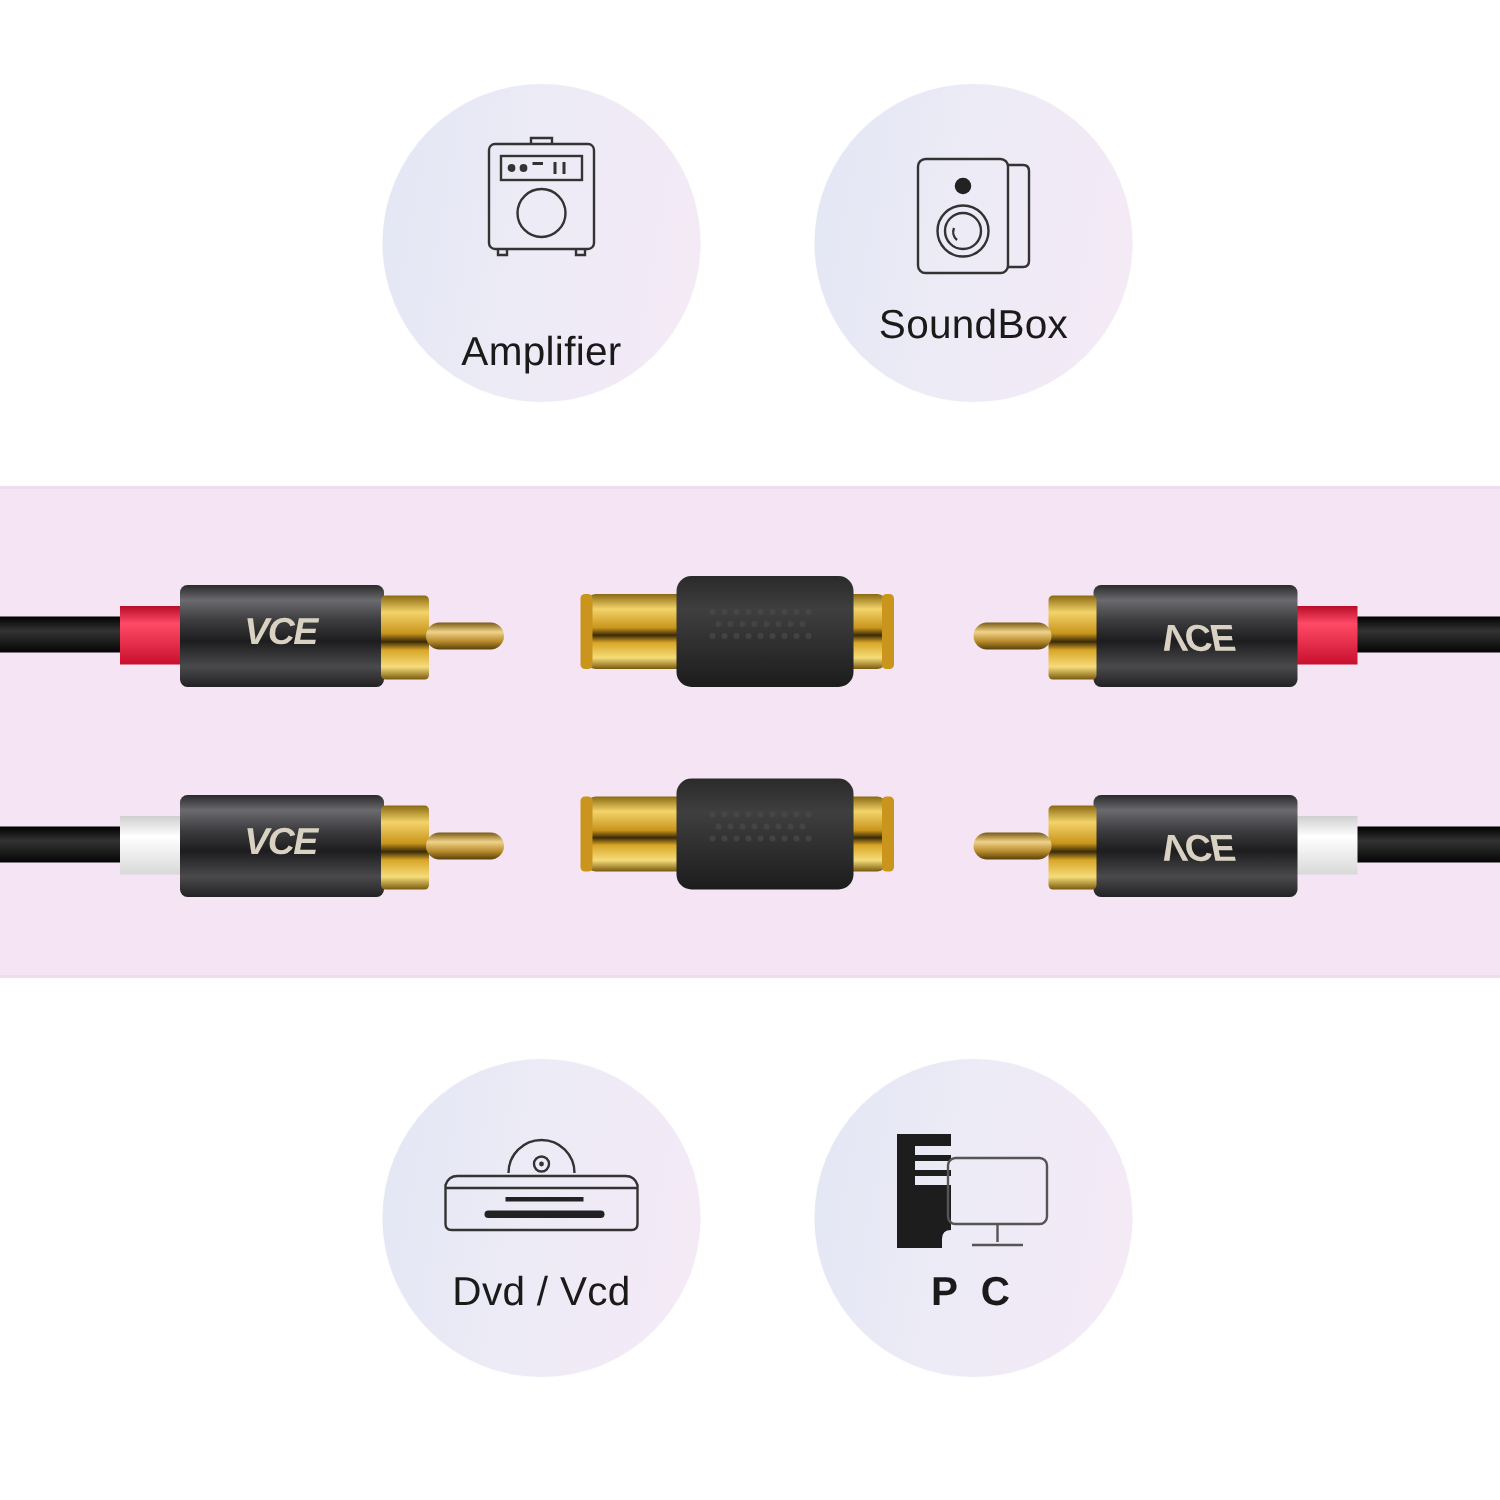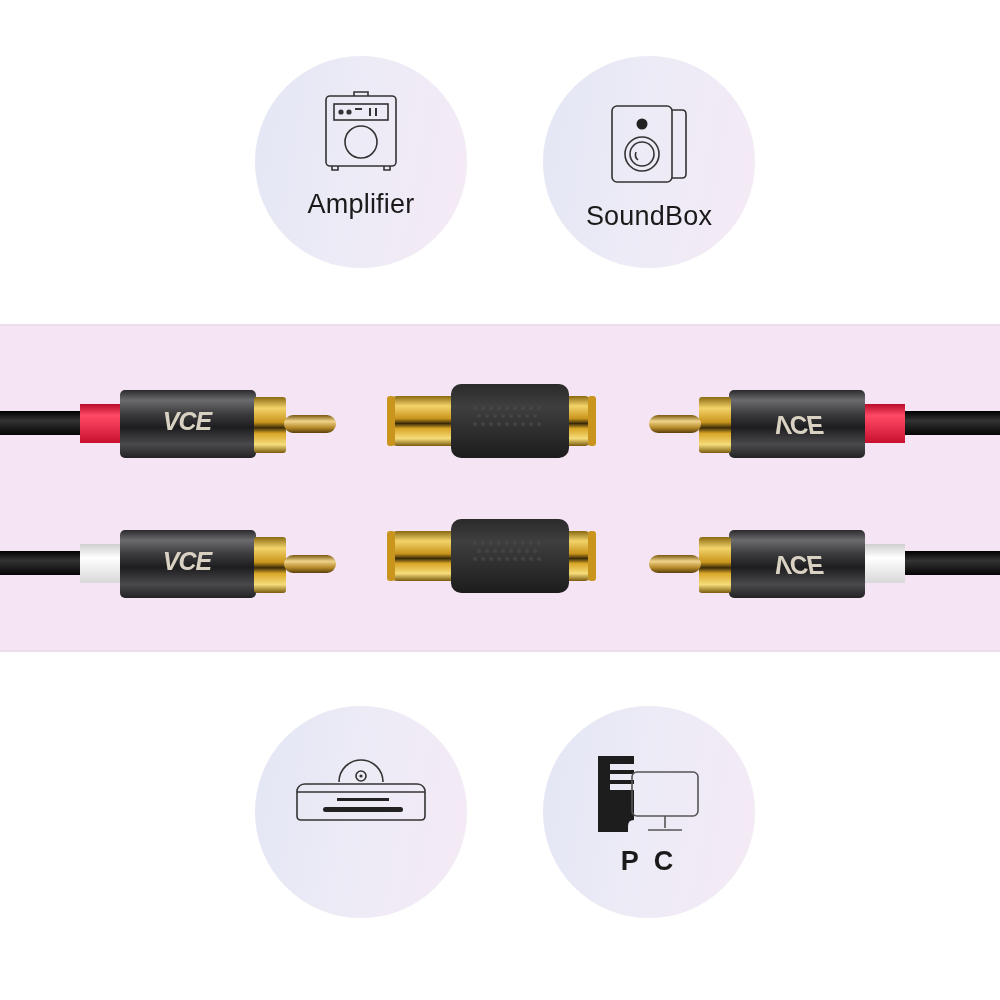--- a/index.html
+++ b/index.html
@@ -77,21 +77,21 @@
       <path d="M8 76 v4 h6 v-4 M60 76 v4 h6 v-4"></path>
     </g>
     <g fill="#333">
       <circle cx="17" cy="22" r="2.6"></circle>
         <circle cx="25" cy="22" r="2.6"></circle>
       <rect x="31" y="18" width="7" height="2"></rect>
       <rect x="45" y="18" width="2" height="8"></rect>
         <rect x="51" y="18" width="2" height="8"></rect>
     </g>
   </svg>
-  <div class="label" style="top:133px">Amplifier</div>
+  <div class="label" style="top:163px">Amplifier</div>
 </div>
 
 <div class="circle" style="left:543px;top:56px;">
   <svg class="icon" style="top:48px" width="78" height="80" viewBox="0 0 78 80">
     <g fill="none" stroke="#333" stroke-width="1.6">
       <rect x="2" y="2" width="60" height="76" rx="5"></rect>
       <path d="M62 6 H72 Q76 6 76 10 V70 Q76 74 72 74 H62"></path>
       <circle cx="32" cy="50" r="17"></circle>
       <circle cx="32" cy="50" r="12"></circle>
       <path d="M28 56 a7 7 0 0 1 -2 -8"></path>
@@ -220,20 +220,21 @@
     <g fill="none" stroke="#333" stroke-width="1.6">
       <path d="M46 32 a22 22 0 1 1 44 0"></path>
       <circle cx="68" cy="26" r="5"></circle>
       <path d="M12 34 H124 Q130 34 132 40 V66 Q132 70 128 70 H8 Q4 70 4 66 V40 Q6 34 12 34 Z"></path>
       <path d="M4 42 H132"></path>
     </g>
     <circle cx="68" cy="26" r="1.6" fill="#333"></circle>
     <rect x="44" y="48" width="52" height="3" fill="#222"></rect>
     <rect x="30" y="57" width="80" height="5" rx="2.5" fill="#222"></rect>
   </svg>
+  <div class="label" style="top:140px">Dvd / Vcd</div>
 </div>
 
 <div class="circle" style="left:543px;top:706px;font-weight:bold;">
   <svg class="icon" style="top:50px" width="102" height="78" viewBox="0 0 102 78">
     <path d="M0 0 H36 V8 H12 V14 H36 V18 H12 V24 H36 V28 H12 V34 H36 V64 Q30 64 30 70 V76 H0 Z" fill="#1d1d1d"></path>
     <g fill="none" stroke="#555" stroke-width="1.6">
       <rect x="34" y="16" width="66" height="44" rx="5"></rect>
       <path d="M67 60 V72 M50 74 H84"></path>
     </g>
   </svg>

